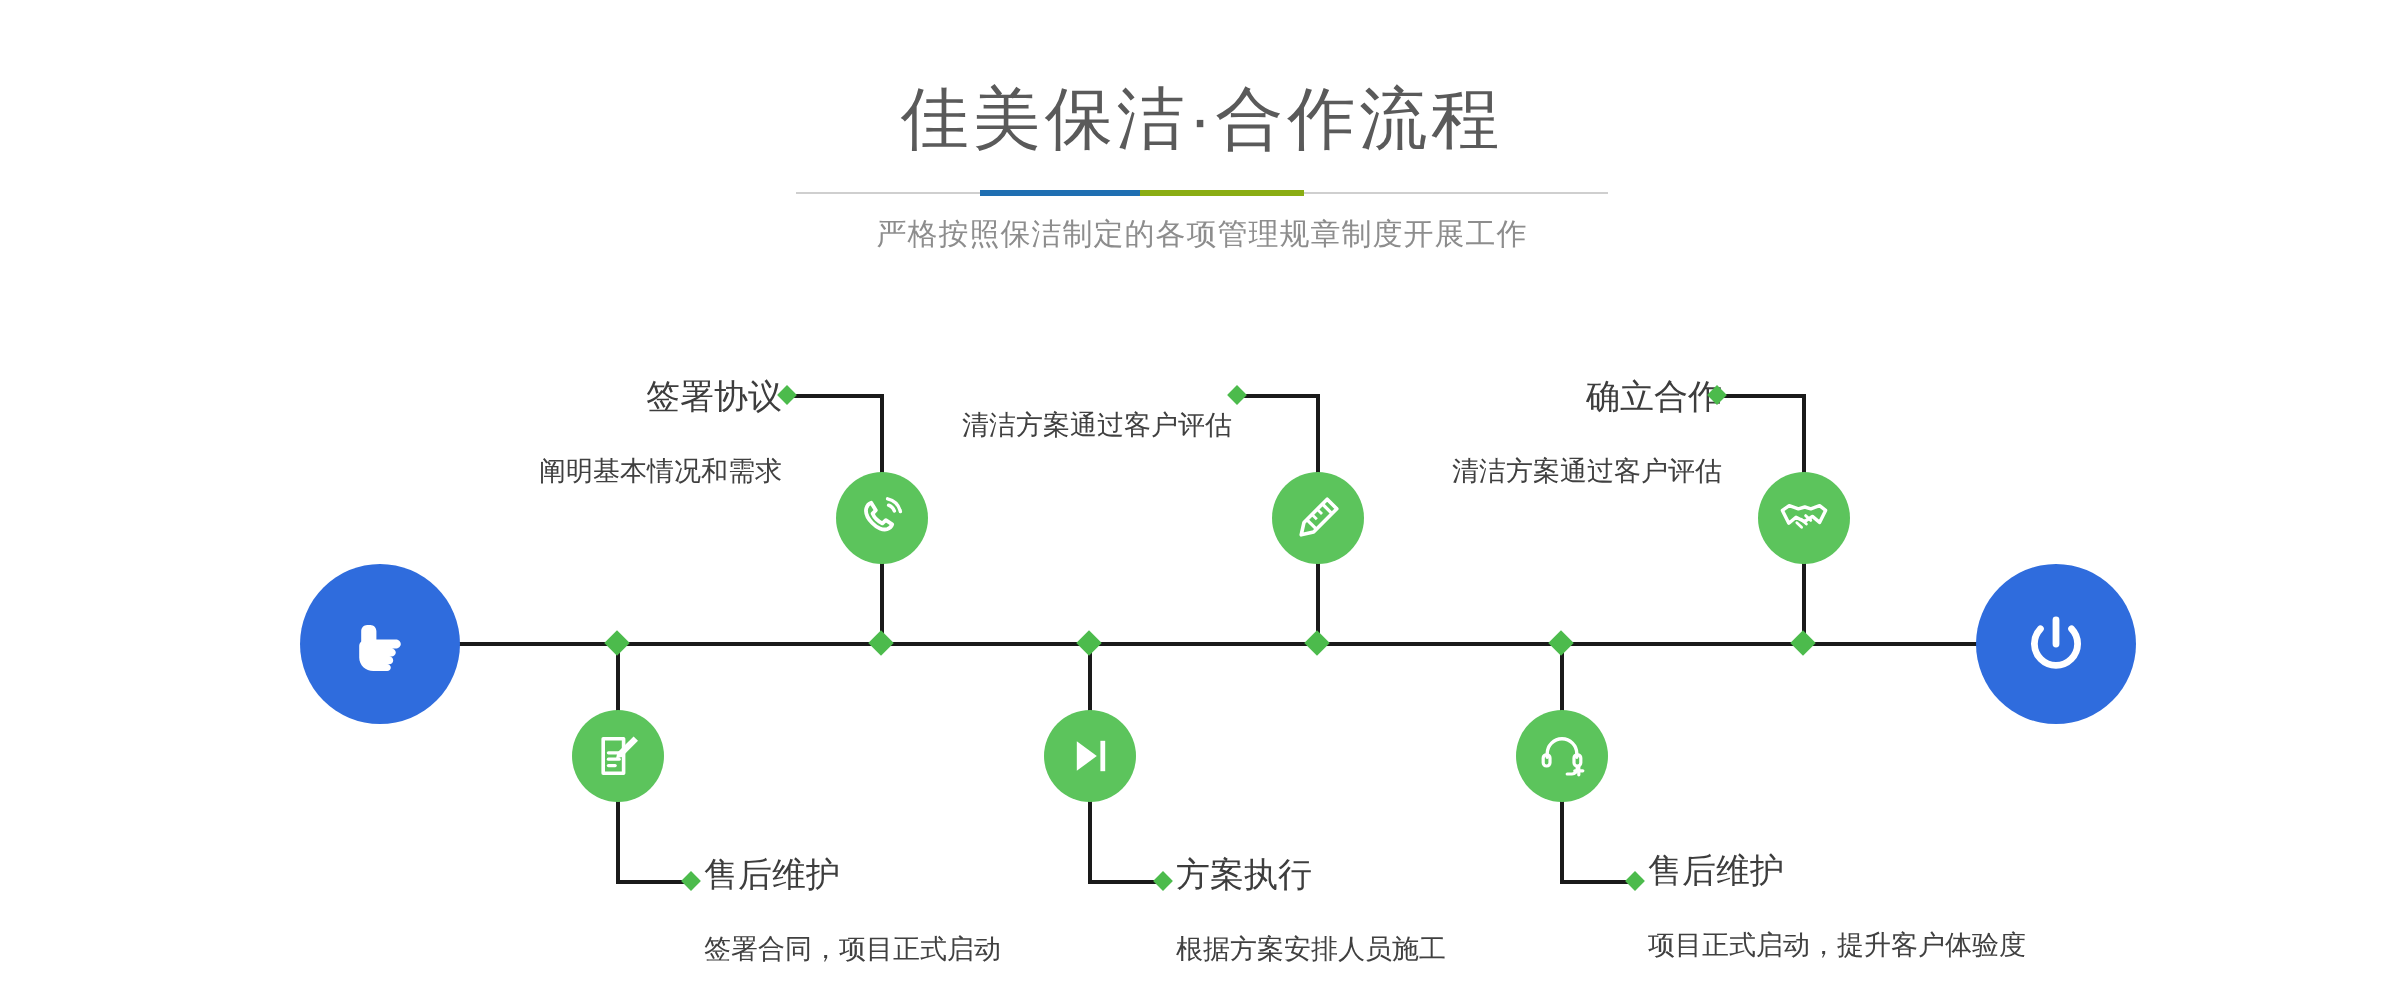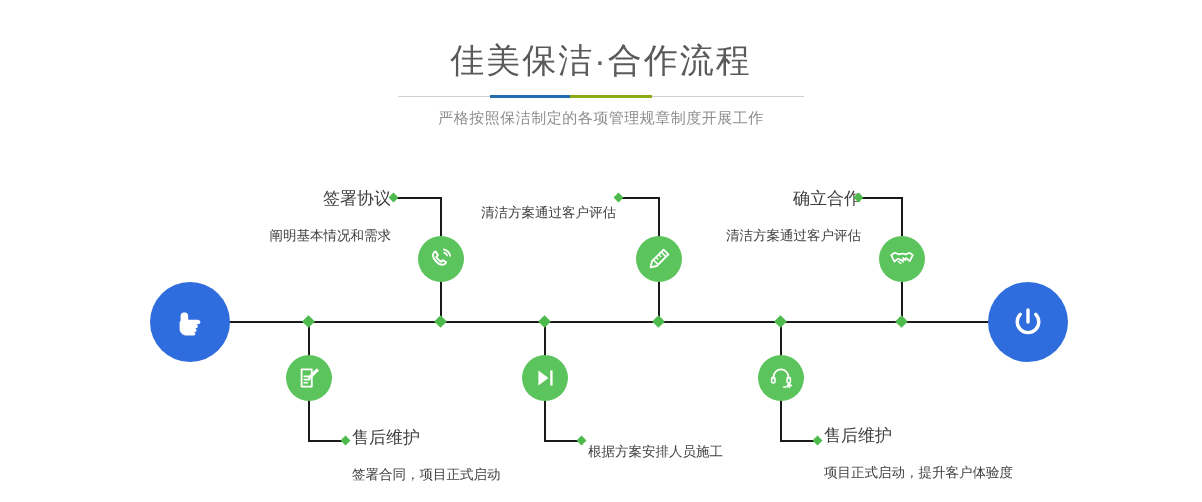--- a/index.html
+++ b/index.html
@@ -252,20 +252,21 @@
   <div class="diamond" style="left:540px; top:317px;"></div>
   <div class="node-circle" style="left:522px; top:355px;">
     <span>
       <svg width="28" height="28" viewBox="0 0 28 28">
         <path fill="#ffffff" d="M7.4 6.6l10 7.4-10 7.4z"></path>
         <rect x="19.2" y="6.4" width="2.4" height="15.2" fill="#ffffff"></rect>
       </svg>
     </span>
   </div>
   <div class="lbl down" style="left:588px; top:427px;">
+    <span class="t">方案执行</span>
     <span class="s">根据方案安排人员施工</span>
   </div>
 
   <div class="vline" style="left:901px; top:198px; height:124px;"></div>
   <div class="hline" style="left:861px; top:197px; width:42px;"></div>
   <div class="diamond small" style="left:855px; top:194px;"></div>
   <div class="diamond" style="left:897px; top:317px;"></div>
   <div class="node-circle" style="left:879px; top:236px;">
     <span>
       <svg width="28" height="28" viewBox="0 0 28 28">

